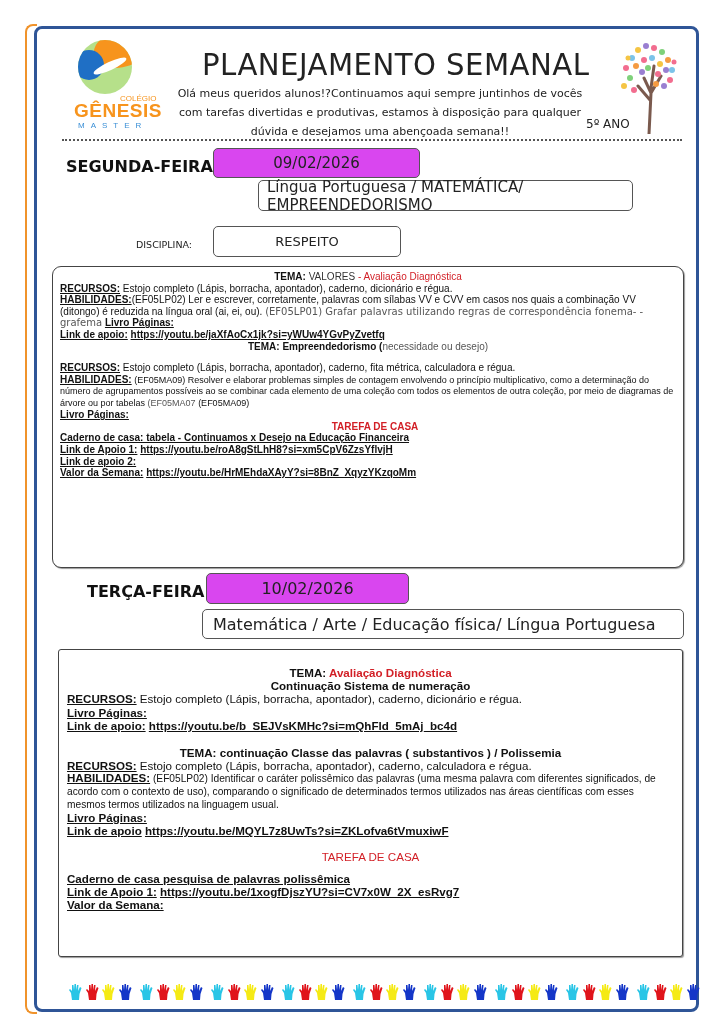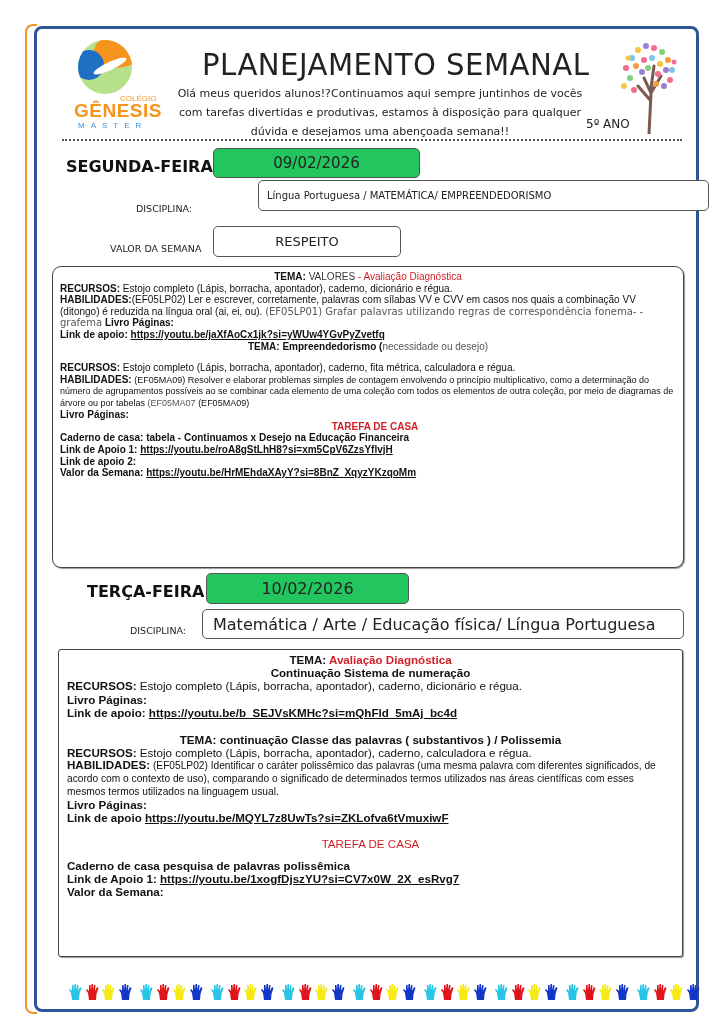--- a/index.html
+++ b/index.html
@@ -29,34 +29,34 @@
 
   .title { left: 202px; top: 46px; font-size: 31px; color: #222; letter-spacing: 0.5px; font-family: "DejaVu Sans", sans-serif; font-weight: normal; transform: scaleX(0.94); transform-origin: left; }
   .intro { left: 170px; top: 84px; width: 420px; font-size: 11px; line-height: 19px; color: #222; text-align: center; font-family: "DejaVu Sans", sans-serif; }
   .grade { left: 586px; top: 117px; font-size: 12px; color: #222; font-family: "DejaVu Sans", sans-serif; }
 
   .tree { left: 616px; top: 38px; width: 62px; height: 96px; }
   .dotted { left: 62px; top: 139px; width: 620px; border-top: 2px dotted #555; }
 
   
   .day-name { font-weight: bold; font-size: 16px; font-family: "DejaVu Sans", sans-serif; color: #111; }
-  .date-box { background: #22c55e; border: 1.5px solid #555; border-radius: 5px; font-size: 15px;
+  .date-box { background: #d946ef; border: 1.5px solid #555; border-radius: 5px; font-size: 15px;
     display: flex; align-items: center; justify-content: center; color: #222; font-family: "DejaVu Sans", sans-serif; }
-  .field-label { font-size: 9.5px; color: #222; font-family: "DejaVu Sans", sans-serif; }
+  .field-label { font-size: 9.5px; color: #222; font-family: "DejaVu Sans", sans-serif; margin-top: 36px; }
   .field-box { border: 1.5px solid #555; border-radius: 5px; display: flex; align-items: center;
     color: #222; background: #fff; font-family: "DejaVu Sans", sans-serif; }
 
   
   .content-box { border: 1.5px solid #444; border-radius: 3px; background: #fff;
     box-shadow: 1px 1px 1px #999; font-size: 10px; line-height: 11.6px; }
   .tema { text-align: center; font-weight: bold; }
   .red { color: #d21f26; font-weight: normal; }
   .red-bold { color: #d21f26; font-weight: bold; }
   .grey { color: #555; font-weight: normal; }
-  .b { font-weight: bold; }
+  .b { font-weight: bold; text-decoration: underline; }
   .link { font-weight: bold; text-decoration: underline; color: #111; }
   .small { font-size: 9px; line-height: 11.5px; }
   .lp { font-family: "DejaVu Sans", sans-serif; font-size: 10px; color: #555; }
 
   .box2 { font-size: 11.6px; line-height: 13.2px; }
   .box2 .small { font-size: 10.2px; line-height: 12.6px; }
 
   .hands { left: 68px; top: 983px; display: flex; gap: 0px; }
   .hand { width: 16.5px; height: 18px; font-size: 15px; line-height: 18px; text-align: center; }
 </style>
@@ -109,21 +109,21 @@
     <circle cx="12" cy="20" r="2.5" fill="#f5c544"></circle>
       <circle cx="58" cy="24" r="2.5" fill="#f26d8f"></circle>
   </g>
 </svg>
 
 <div class="abs dotted"></div>
 
 <div class="abs day-name" style="left:66px; top:157px;">SEGUNDA-FEIRA</div>
 <div class="abs date-box" style="left:213px; top:148px; width:207px; height:30px;">09/02/2026</div>
 <div class="abs field-label" style="left:136px; top:203px;">DISCIPLINA:</div>
-<div class="abs field-box" style="left:258px; top:180px; width:451px; height:31px; font-size:10px; padding-left:8px;">Língua Portuguesa / MATEMÁTICA/ EMPREENDEDORISMO</div>
+<div class="abs field-box" style="left:258px; top:180px; width:375px; height:31px; font-size:15px; padding-left:8px;">Língua Portuguesa / MATEMÁTICA/ EMPREENDEDORISMO</div>
 <div class="abs field-label" style="left:110px; top:243px;">VALOR DA SEMANA</div>
 <div class="abs field-box" style="left:213px; top:226px; width:188px; height:31px; font-size:13px; justify-content:center;">RESPEITO</div>
 
 <div class="abs content-box" style="left:52px; top:266px; width:632px; height:302px; padding:4px 7px;border-radius:9px;">
   <div class="tema">
     <span>TEMA:</span>
     <span class="grey" style="color:#333;">VALORES</span><span class="red"> - </span><span class="red">Avaliação Diagnóstica</span>
   </div>
   <div><span class="b">RECURSOS:</span> <span>Estojo completo (Lápis, borracha, apontador), caderno, dicionário e régua.</span></div>
   <div><span class="b">HABILIDADES:</span><span>(EF05LP02) Ler e escrever, corretamente, palavras com sílabas VV e CVV em casos nos quais a combinação VV (ditongo) é reduzida na língua oral (ai, ei, ou).</span> <span class="lp">(EF05LP01) Grafar palavras utilizando regras de correspondência fonema- -grafema</span> <span class="b">Livro Páginas:</span></div>
@@ -141,21 +141,21 @@
   <div><span class="b">Link de Apoio 1:</span> <a class="link">https://youtu.be/roA8gStLhH8?si=xm5CpV6ZzsYflvjH</a></div>
   <div class="b">Link de apoio 2:</div>
   <div><span class="b">Valor da Semana:</span> <a class="link">https://youtu.be/HrMEhdaXAyY?si=8BnZ_XqyzYKzqoMm</a></div>
 </div>
 
 <div class="abs day-name" style="left:87px; top:582px;">TERÇA-FEIRA</div>
 <div class="abs date-box" style="left:206px; top:573px; width:203px; height:31px; font-size:16px;">10/02/2026</div>
 <div class="abs field-label" style="left:130px; top:625px;">DISCIPLINA:</div>
 <div class="abs field-box" style="left:202px; top:609px; width:482px; height:30px; font-size:16px; padding-left:10px;">Matemática / Arte / Educação física/ Língua Portuguesa</div>
 
-<div class="abs content-box box2" style="left:58px; top:649px; width:625px; height:308px; padding:3px 8px;">
+<div class="abs content-box box2" style="left:58px; top:649px; width:625px; height:308px; padding:16px 8px;">
   <div class="tema">
     <span>TEMA:</span>
     <span class="red-bold">Avaliação Diagnóstica</span>
   </div>
   <div class="tema">Continuação Sistema de numeração</div>
   <div><span class="b">RECURSOS:</span> <span>Estojo completo (Lápis, borracha, apontador), caderno, dicionário e régua.</span></div>
   <div class="b">Livro Páginas:</div>
   <div><span class="b">Link de apoio:</span> <a class="link">https://youtu.be/b_SEJVsKMHc?si=mQhFld_5mAj_bc4d</a></div>
 
   <div class="tema" style="margin-top:14px;">

